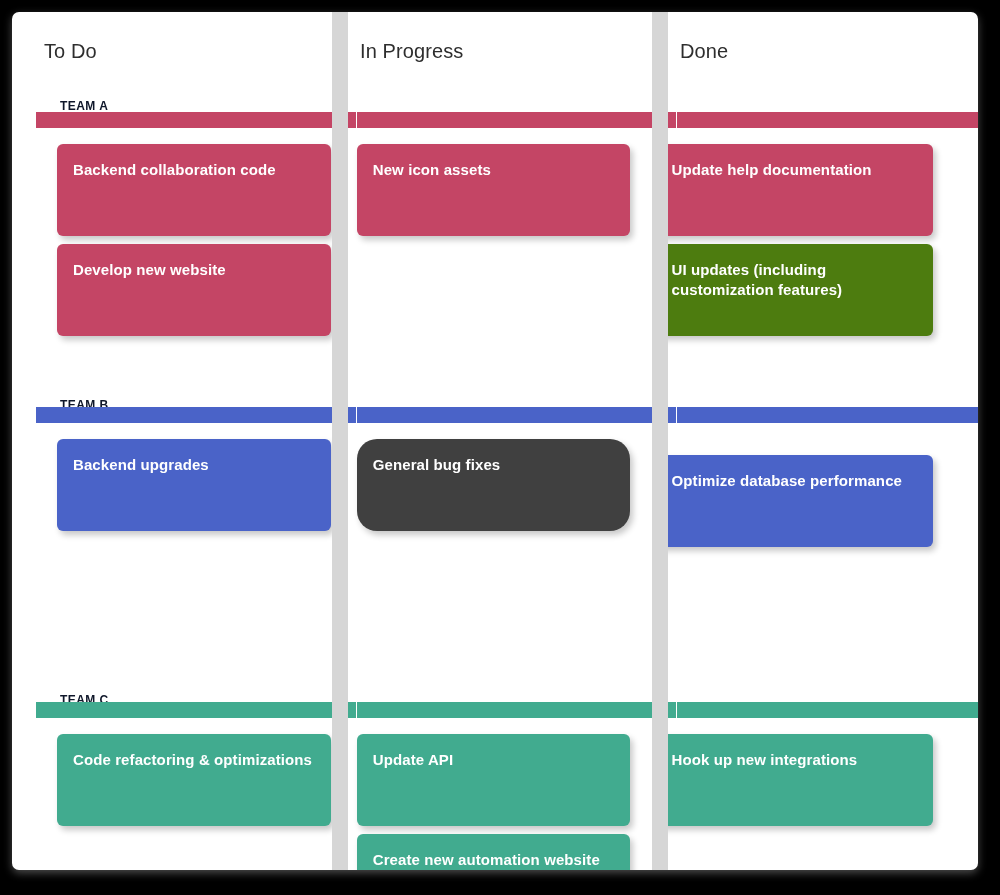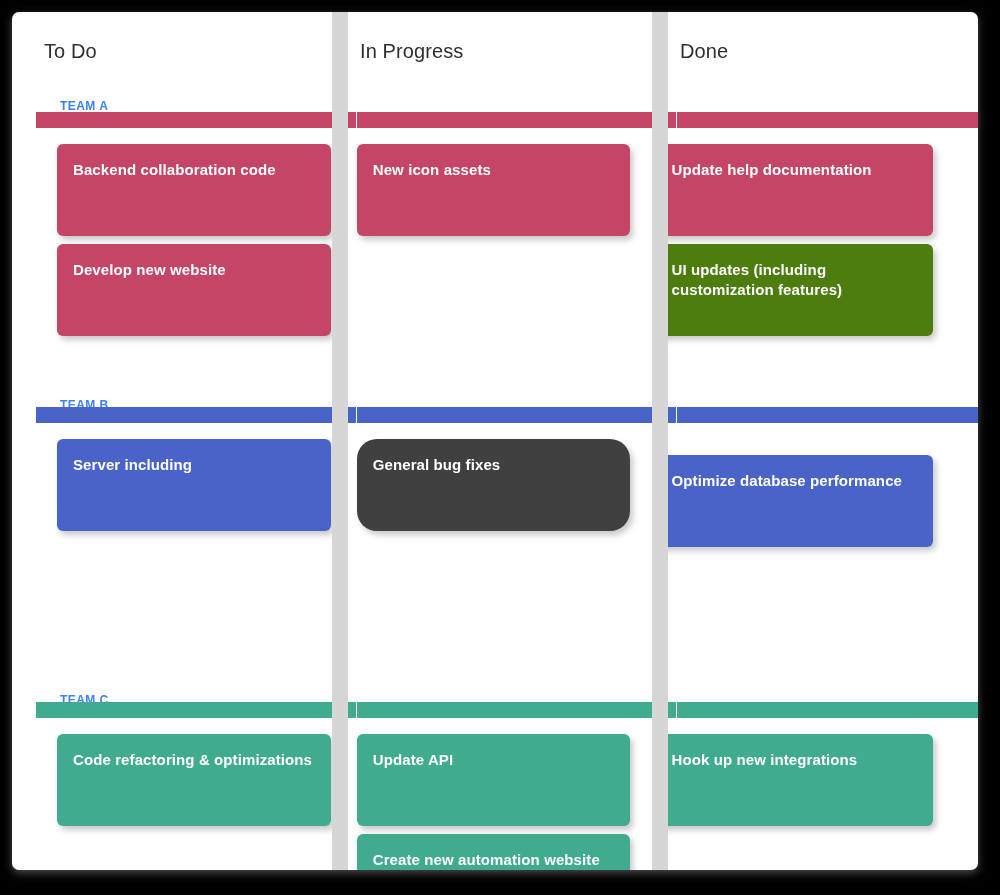--- a/index.html
+++ b/index.html
@@ -55,21 +55,21 @@
   .col-title.c2 { left: 652px; }
 
   
   .swimlane { position: relative; }
 
   .lane-label {
     position: absolute;
     left: 16px;
     font-size: 12px;
     font-weight: bold;
-    color: #3b82f6;
+    color: #0f172a;
     letter-spacing: 0.45px;
     white-space: nowrap;
   }
 
   .lane-head {
     position: relative;
     height: 33px;
   }
 
   
@@ -159,21 +159,21 @@
         <div class="lane-head">
           <div class="lane-label" style="top: 16px;">TEAM B</div>
         </div>
         <div class="lane-bar">
           <span class="seg0" style="background: rgb(74, 99, 200);"></span>
           <span class="seg1" style="background: rgb(74, 99, 200);"></span>
           <span class="seg2" style="background: rgb(74, 99, 200);"></span>
         </div>
         <div class="lane-body" style="height: 230px;">
           <div class="lane-col k0">
-            <div class="card" style="background: rgb(74, 99, 200);">Server including</div>
+            <div class="card" style="background: rgb(74, 99, 200);">Backend upgrades</div>
           </div>
           <div class="lane-col k1">
             <div class="card" style="background: #404040; border-radius: 20px;">General bug fixes</div>
           </div>
           <div class="lane-col k2">
             <div class="card" style="background: rgb(74, 99, 200); margin-top: 16px;">Optimize database performance</div>
           </div>
         </div>
       </div>
       <div class="swimlane">

